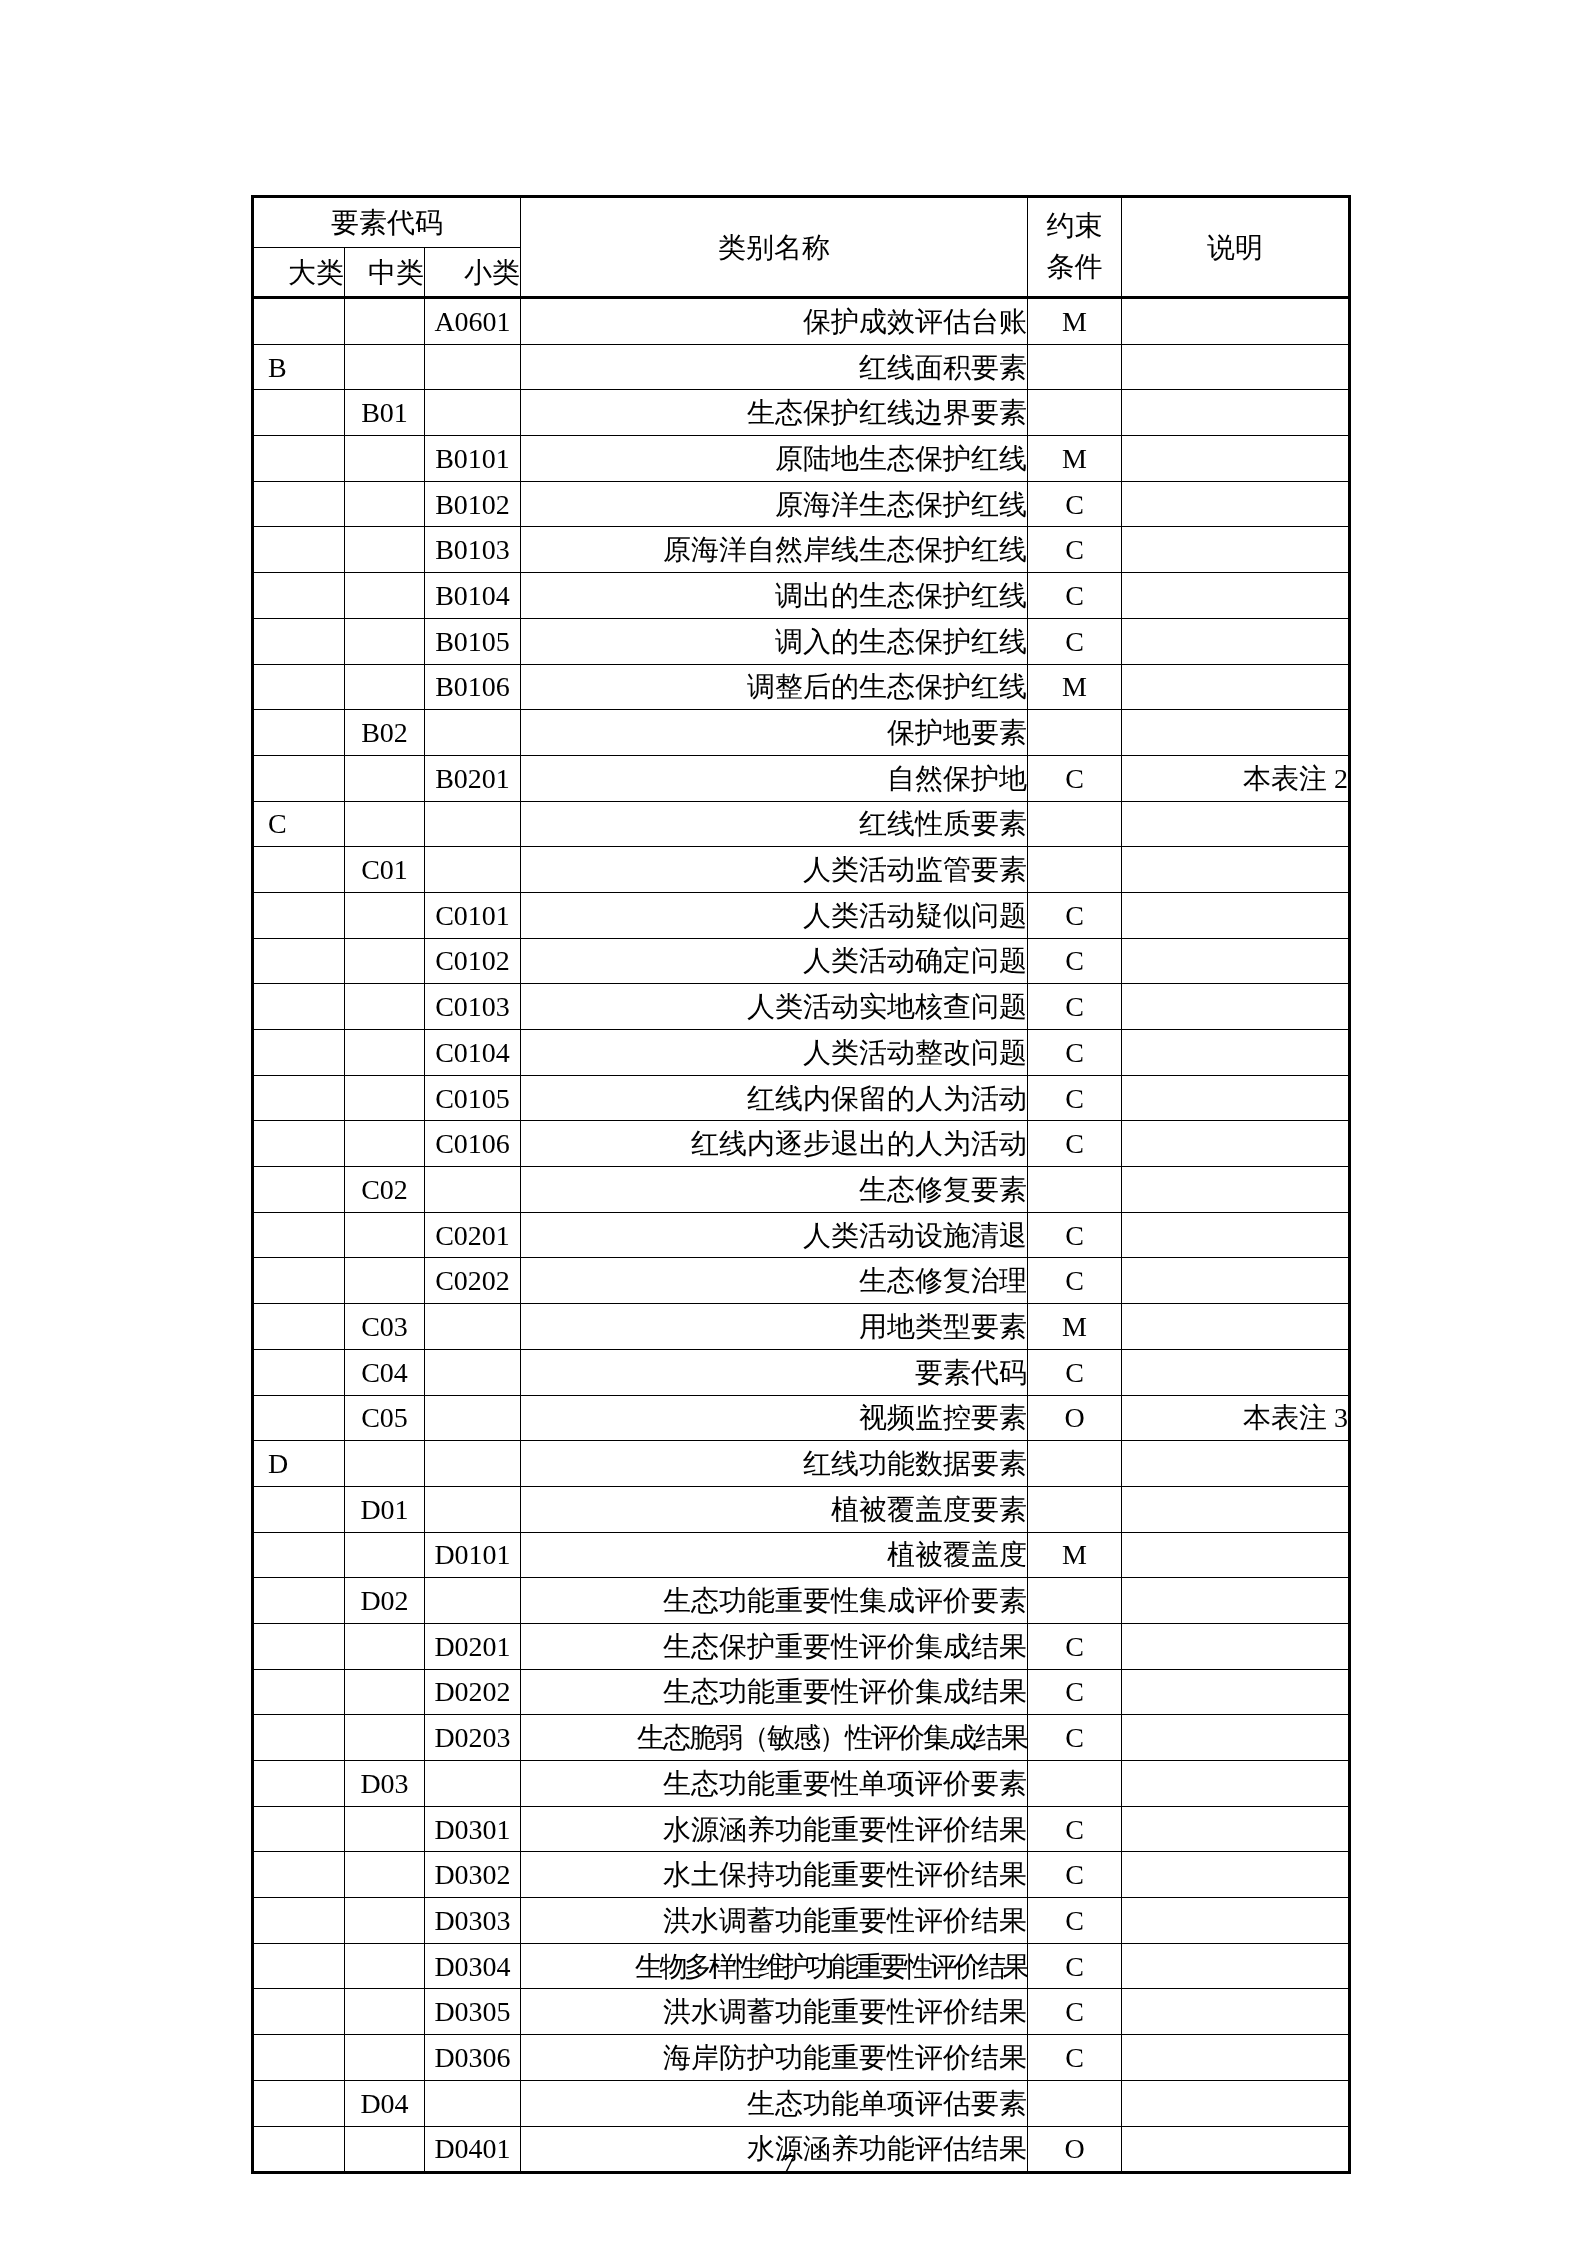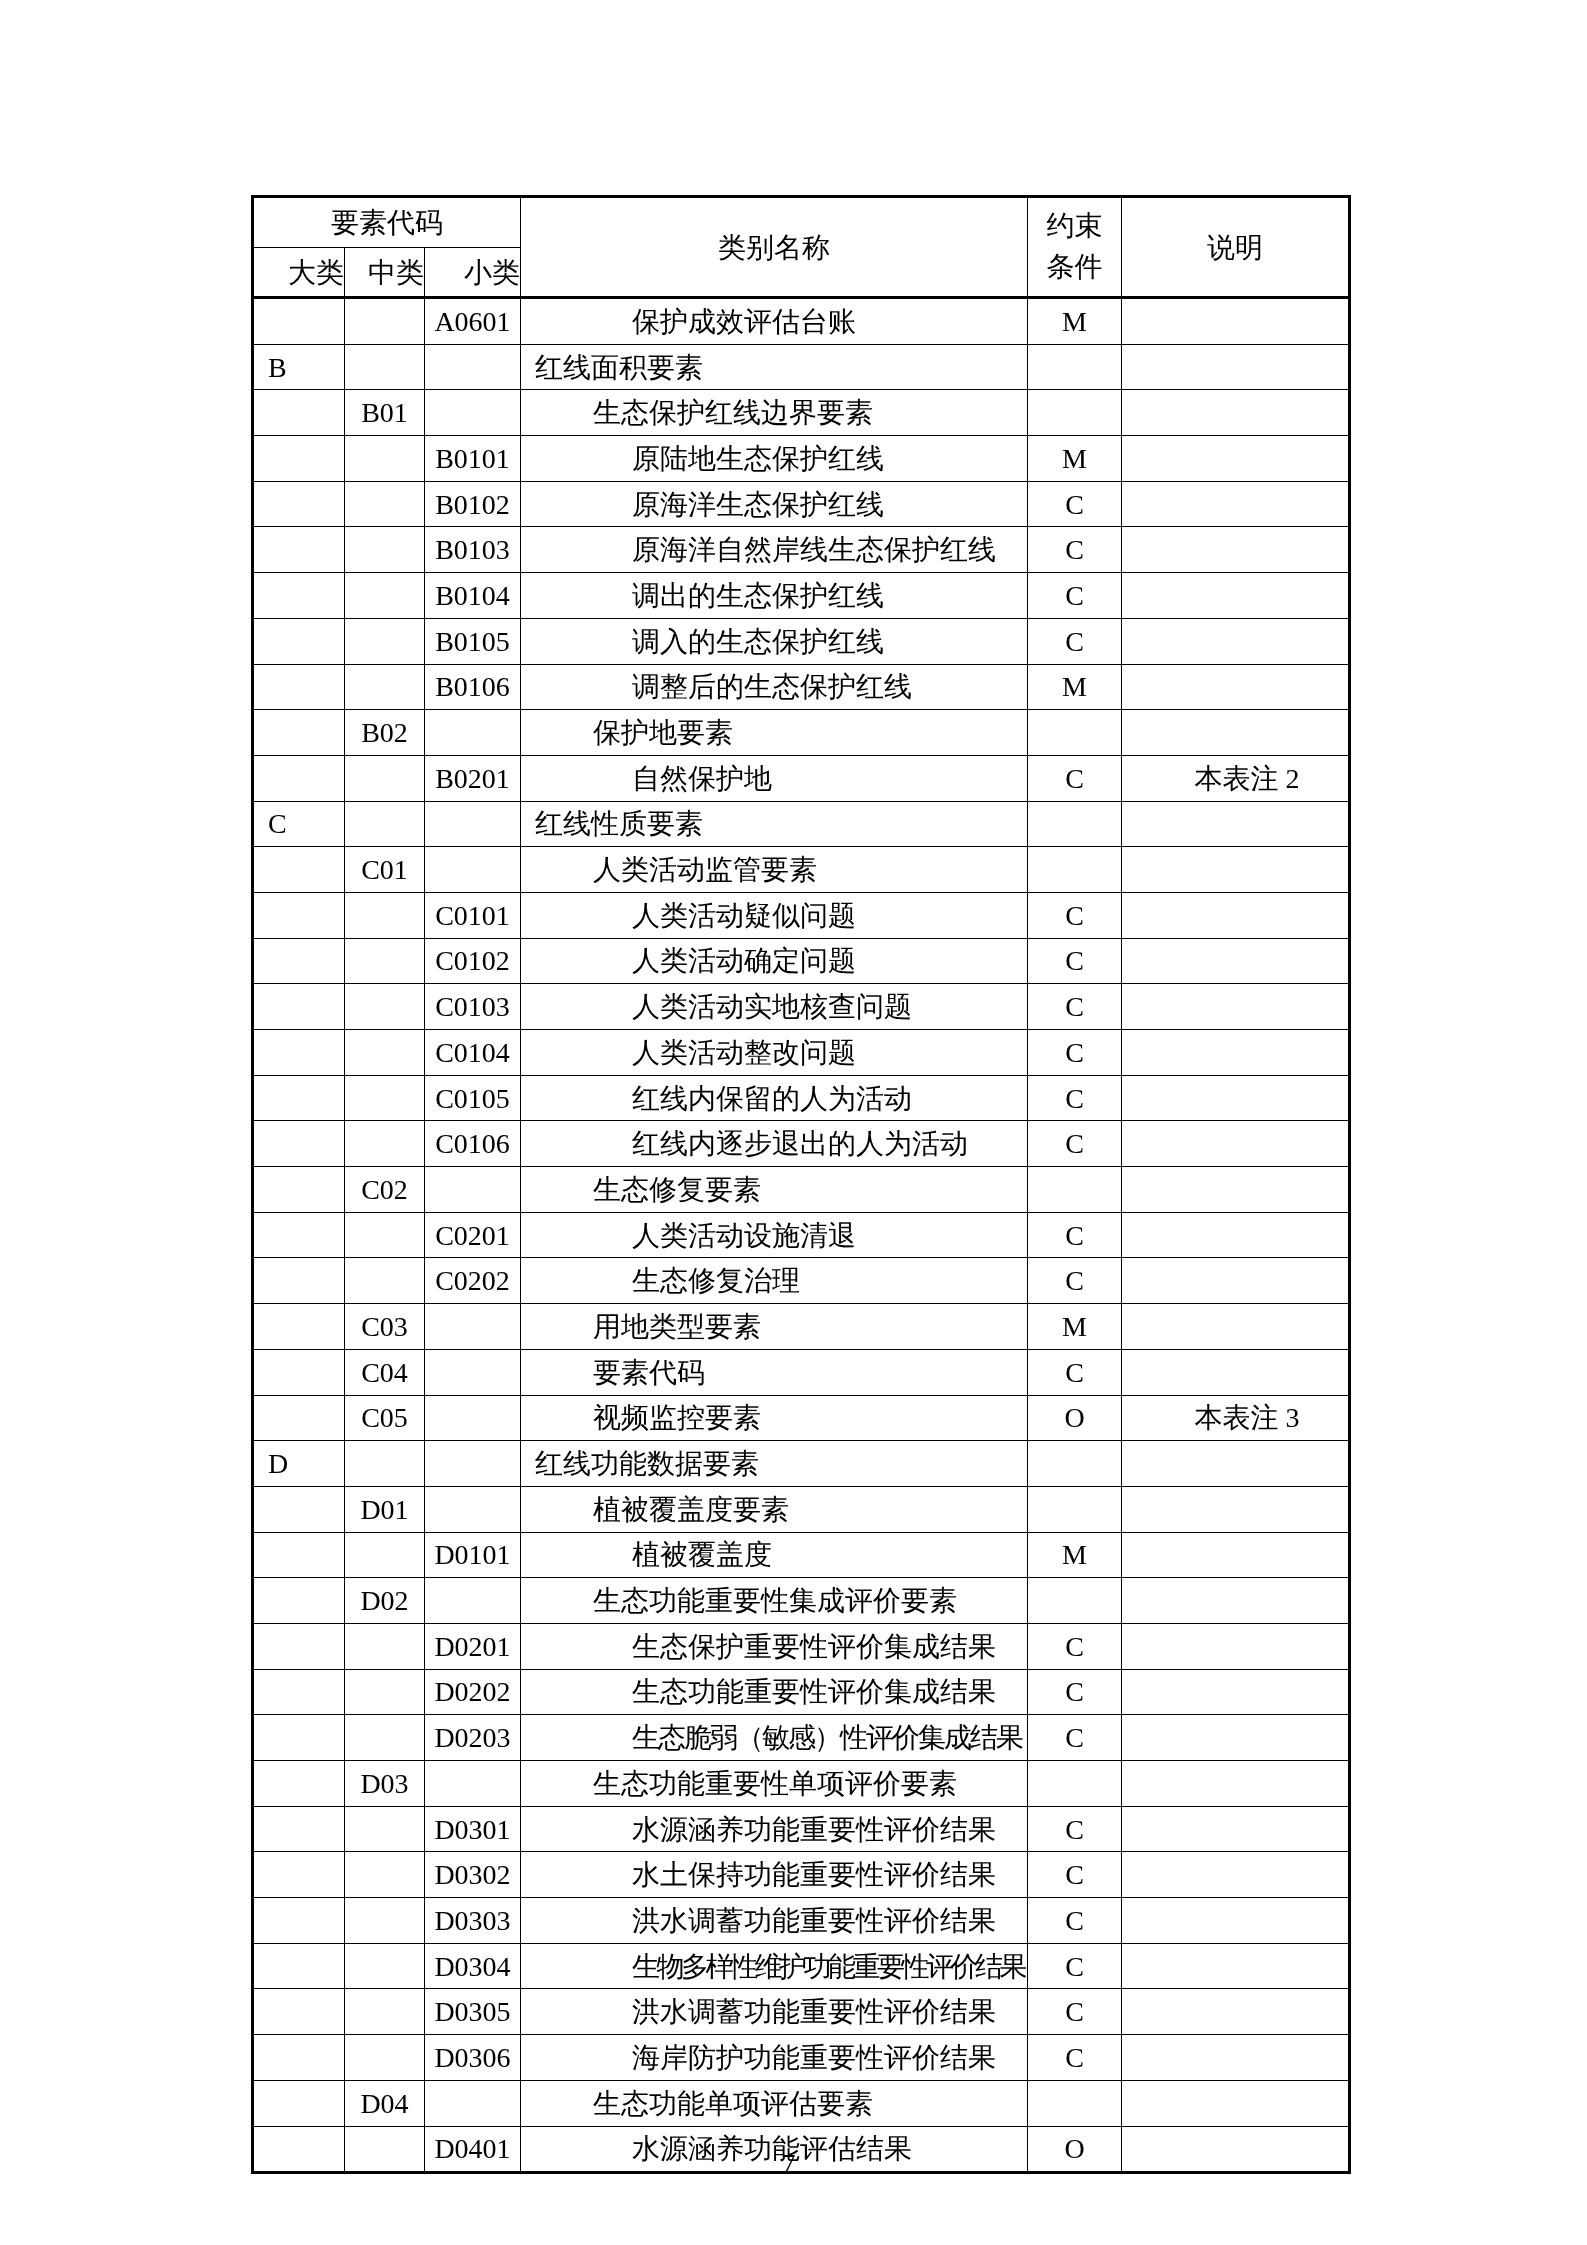--- a/index.html
+++ b/index.html
@@ -29,25 +29,25 @@
   }
   thead th { text-align:center; }
   thead tr.h1 th { height:49px; }
   thead tr.h2 th { height:48px;text-align:right; }
   thead tr.h2 th, thead th.spans { border-bottom:3px solid #000; }
   th.constraint-head span { display:block; line-height:1.45; }
 
   tbody td { height:44.7px; }
   td.c-major { text-align:left; padding-left:14px; }
   td.c-mid, td.c-small, td.c-cons { text-align:center; }
-  td.c-name { text-align:left; }
+  td.c-name { text-align:right; }
   td.c-name.lvl1 { padding-left:14px; }
   td.c-name.lvl2 { padding-left:72px; }
   td.c-name.lvl3 { padding-left:111px; }
-  td.c-note { text-align:center; padding-left:24px; }
+  td.c-note { text-align:right; padding-left:24px; }
 
   .pagenum {
     position:absolute; left:240px; top:2148px; width:1097px;
     text-align:center; font-size:28px;
   }
 </style>
 </head>
 <body>
 
 <div class="page">

